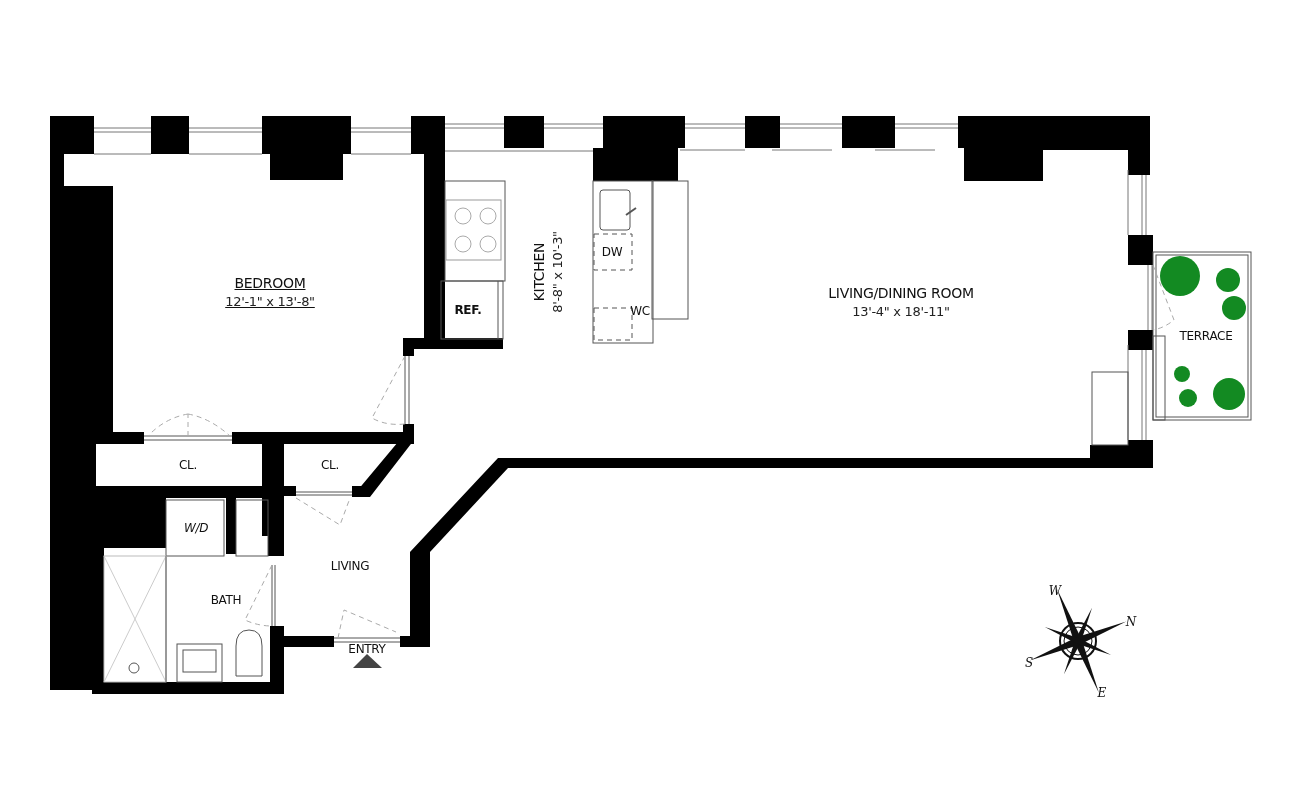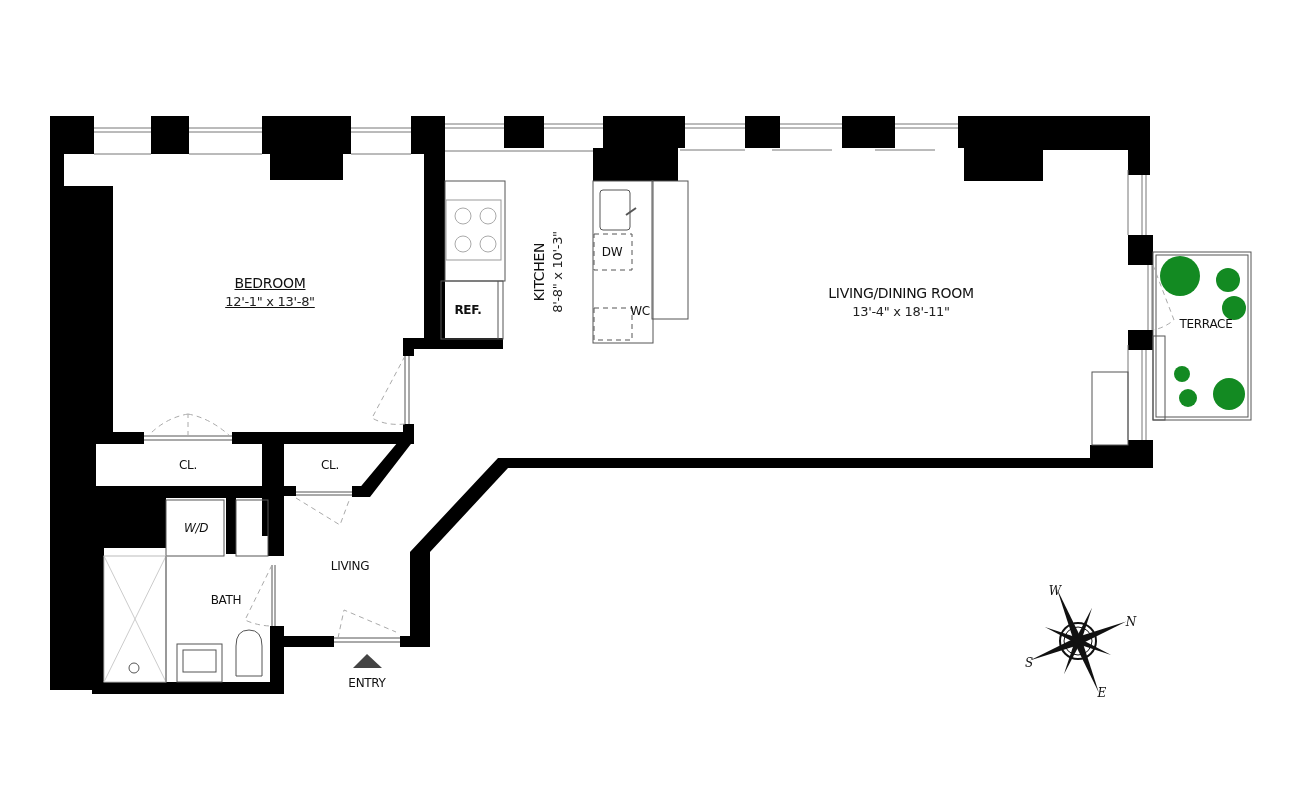--- a/index.html
+++ b/index.html
@@ -199,29 +199,29 @@
 <div class="lbl name vert" style="left:548px;top:272px;">
   <span>KITCHEN</span>
   <span class="dim">8'-8" x 10'-3"</span>
 </div>
 
 <div class="lbl name" style="left:901px;top:302px;text-align:center;">
   <span>LIVING/DINING ROOM</span>
   <span class="dim">13'-4" x 18'-11"</span>
 </div>
 
-<div class="lbl small" style="left:1206px;top:324px;">TERRACE</div>
+<div class="lbl small" style="left:1206px;top:336px;">TERRACE</div>
 <div class="lbl small" style="left:188px;top:465px;">CL.</div>
 <div class="lbl small" style="left:330px;top:465px;">CL.</div>
 <div class="lbl small" style="left:350px;top:566px;">LIVING</div>
 <div class="lbl small" style="left:226px;top:600px;">BATH</div>
 <div class="lbl small" style="left:196px;top:528px;font-style:italic;">W/D</div>
 
 <div class="lbl small" style="left:468px;top:310px;font-weight:bold;">REF.</div>
 <div class="lbl small" style="left:612px;top:252px;">DW</div>
 <div class="lbl small" style="left:612px;top:311px;margin-left:28px;">WC</div>
 
-<div class="lbl small" style="left:367px;top:683px;">ENTRY</div>
+<div class="lbl small" style="left:367px;top:649px;">ENTRY</div>
 
 <div class="compass-letter" style="left:1055px;top:591px;">W</div>
 <div class="compass-letter" style="left:1131px;top:622px;">N</div>
 <div class="compass-letter" style="left:1029px;top:663px;">S</div>
 <div class="compass-letter" style="left:1102px;top:693px;">E</div>
 
 </body></html>

